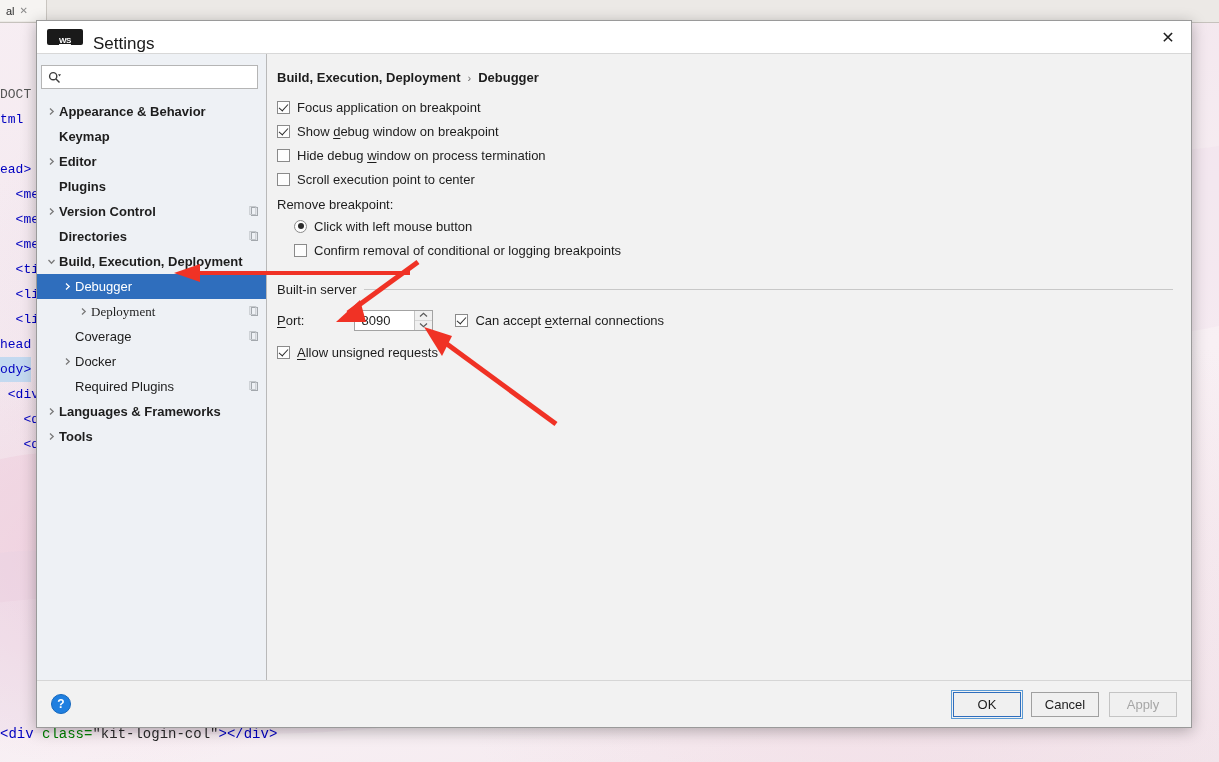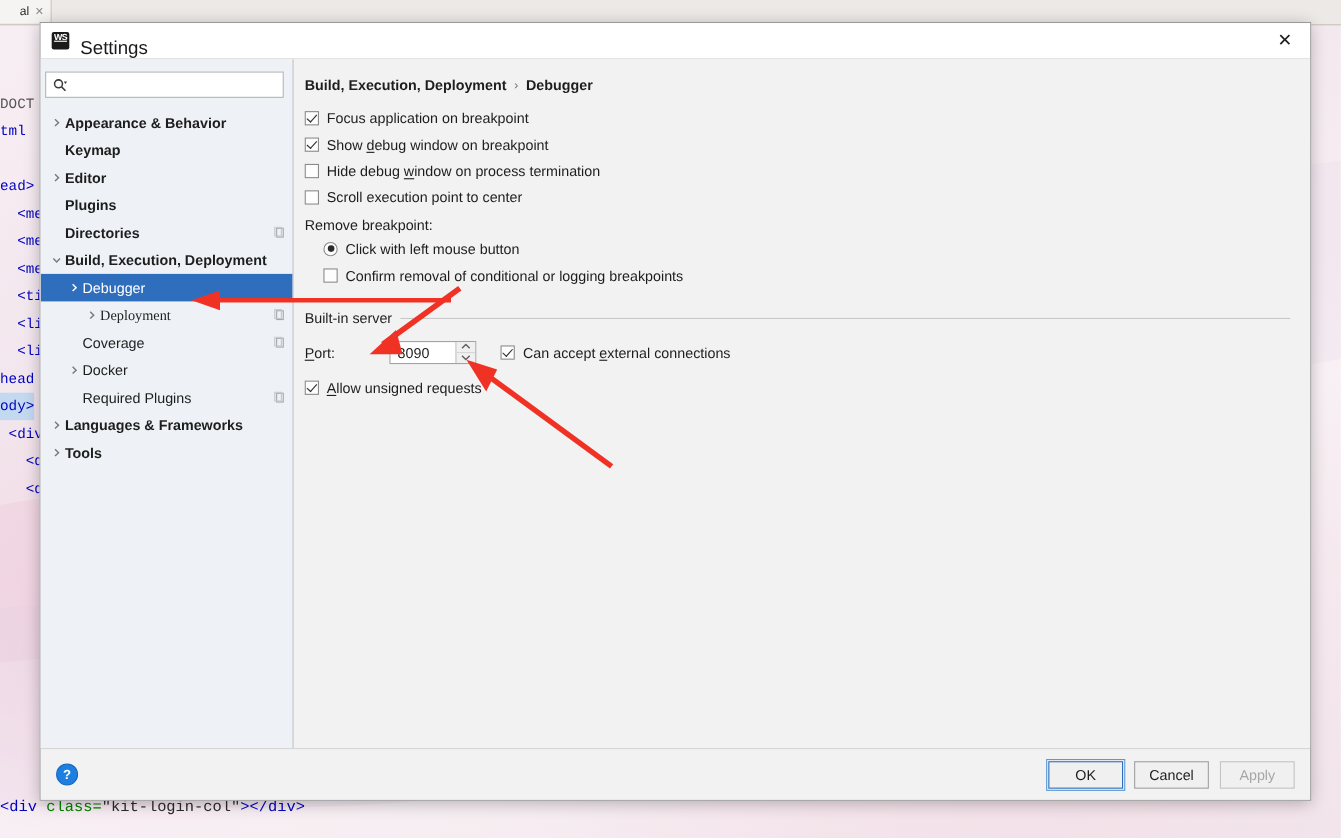--- a/index.html
+++ b/index.html
@@ -24,21 +24,21 @@
 
   
   #editor-tabstrip {
     position: absolute; left: 0; top: 0; width: 1219px; height: 22px;
     background: #ece9e6; border-bottom: 1px solid #c6c2bd;
   }
   .edtab {
     position: absolute; top: 0; height: 21px;
     display: flex; align-items: center; gap: 5px;
     padding: 0 6px; font-size: 11px; color: #2b2b2b;
-    background: #f6f4f2; border-right: 1px solid #c9c5c0; justify-content: flex-end;
+    background: #f6f4f2; border-right: 1px solid #c9c5c0;
   }
   .edtab-close { font-size: 10px; color: #8a8a8a; }
 
   
   #editor-code {
     position: absolute; left: 0; top: 22px; width: 1219px; height: 740px;
     font-family: "Liberation Mono", monospace; font-size: 13px;
     line-height: 25px; white-space: pre;
   }
   .codeline { position: absolute; left: 0; }
@@ -65,24 +65,24 @@
     display: flex; flex-direction: column;
   }
 
   #dialog-titlebar {
     height: 32px; background: #ffffff;
     border-bottom: 1px solid #d8d8d8;
     display: flex; align-items: center; padding: 0 6px 0 10px;
     flex: none;
   }
   #app-icon {
-    width: 16px; height: 16px; flex: none;
+    width: 36px; height: 16px; flex: none;
     background: #1a1a1a; border-radius: 2px;
     color: #fff; font-size: 8px; font-weight: bold;
-    display: flex; align-items: flex-start; justify-content: center;
+    display: flex; align-items: flex-end; justify-content: center;
     letter-spacing: -0.5px;
     text-decoration: underline;
   }
   #dialog-title {
     margin-left: 10px; font-size: 17px; color: #1a1a1a; margin-top: 14px;
   }
   #dialog-close {
     margin-left: auto; width: 34px; height: 26px;
     display: flex; align-items: center; justify-content: center;
     font-size: 16px; color: #202020; cursor: pointer;
@@ -318,20 +318,34 @@
                 <polyline points="3,1.5 6.2,4.5 3,7.5" fill="none" stroke="currentColor" stroke-width="1.3"></polyline>
               </svg>
             </span>
             <span class="tree-label">Editor</span>
           </div>
           <div class="tree-item bold" style="padding-left: 6px;">
             <span class="tree-chevron"></span>
             <span class="tree-label">Plugins</span>
           </div>
           <div class="tree-item bold" style="padding-left: 6px;">
+            <span class="tree-chevron">
+              <svg width="9" height="9" viewBox="0 0 9 9">
+                <polyline points="3,1.5 6.2,4.5 3,7.5" fill="none" stroke="currentColor" stroke-width="1.3"></polyline>
+              </svg>
+            </span>
+            <span class="tree-label">Version Control</span>
+            <span class="tree-badge">
+              <svg width="11" height="11" viewBox="0 0 11 11">
+                <rect x="2.5" y="1.5" width="6" height="8" fill="none" stroke="#a3a8ad" stroke-width="1"></rect>
+                <rect x="0.8" y="0.5" width="6" height="8" fill="none" stroke="#c3c7cb" stroke-width="1"></rect>
+              </svg>
+            </span>
+          </div>
+          <div class="tree-item bold" style="padding-left: 6px;">
             <span class="tree-chevron"></span>
             <span class="tree-label">Directories</span>
             <span class="tree-badge">
               <svg width="11" height="11" viewBox="0 0 11 11">
                 <rect x="2.5" y="1.5" width="6" height="8" fill="none" stroke="#a3a8ad" stroke-width="1"></rect>
                 <rect x="0.8" y="0.5" width="6" height="8" fill="none" stroke="#c3c7cb" stroke-width="1"></rect>
               </svg>
             </span>
           </div>
           <div class="tree-item bold" style="padding-left: 6px;">

